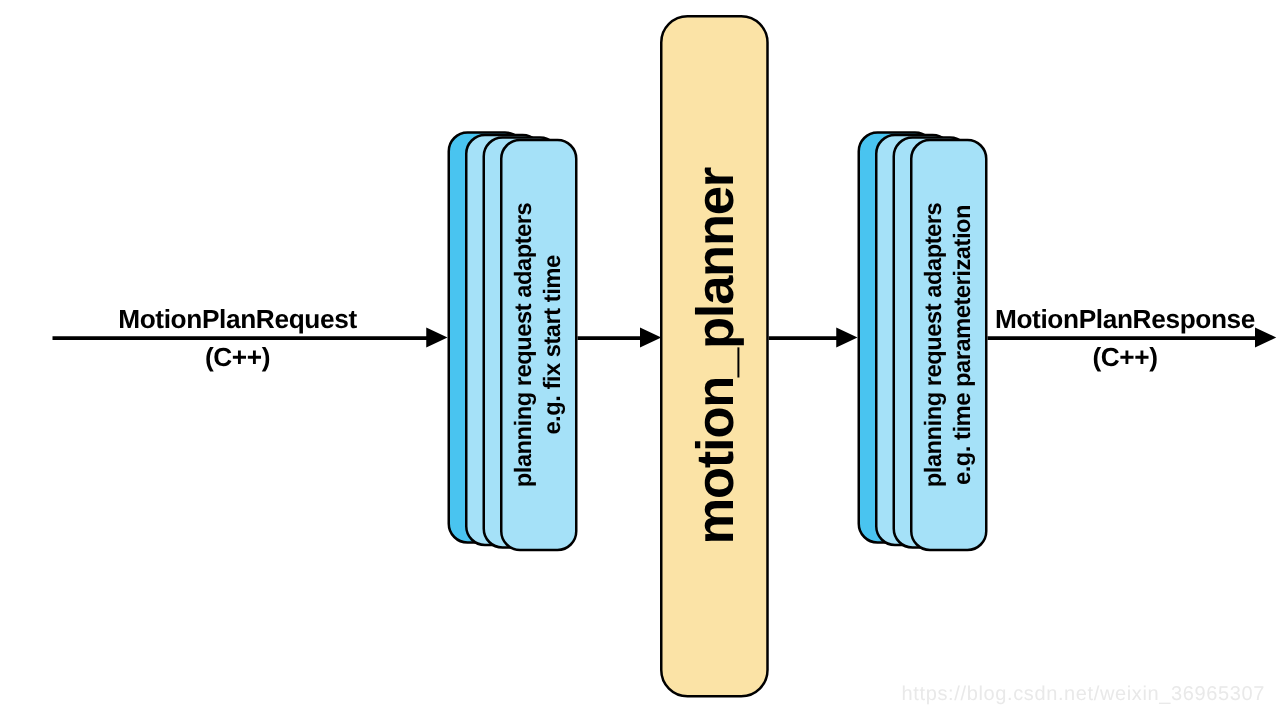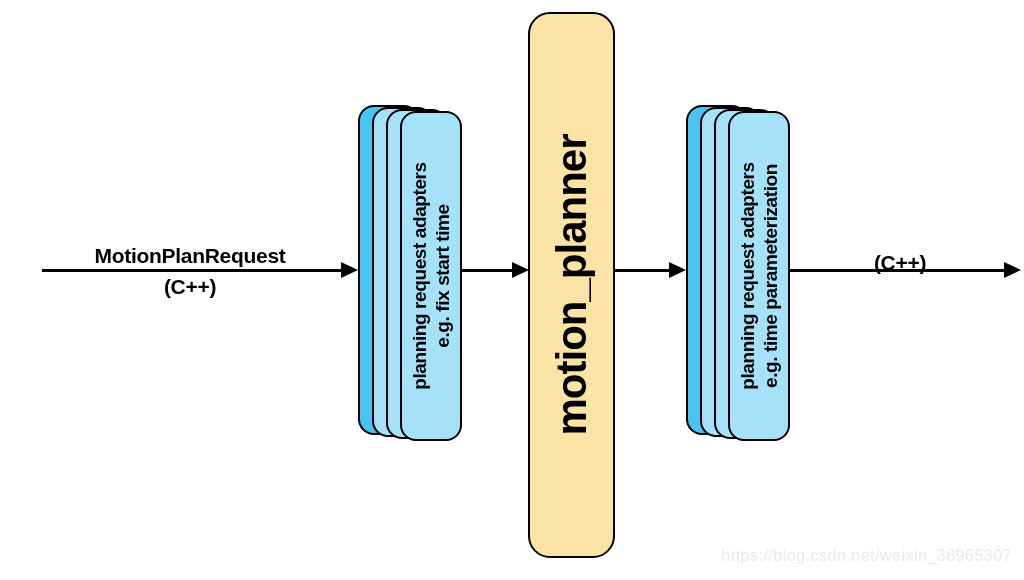--- a/index.html
+++ b/index.html
@@ -135,18 +135,19 @@
   <div class="layer" style="left:728px; top:111px;">
     <div class="vwrap stack-text">
       <div>planning request adapters</div>
       <div>e.g. time parameterization</div>
     </div>
   </div>
 
   <div class="hline" style="left:790px; top:269px; width:216px;"></div>
   <div class="ahead" style="left:1004px; top:262px;"></div>
   <div class="arrow-label" style="left:785px; top:244px; width:230px;">
+    <div>MotionPlanResponse</div>
     <div class="sub">(C++)</div>
   </div>
 
   <div class="watermark">https://blog.csdn.net/weixin_36965307</div>
 
 </div>
 
 </body></html>

